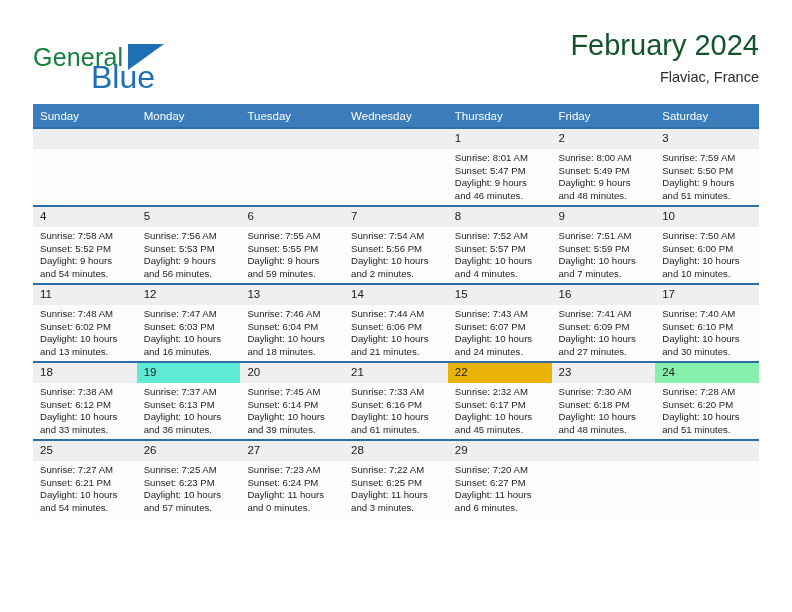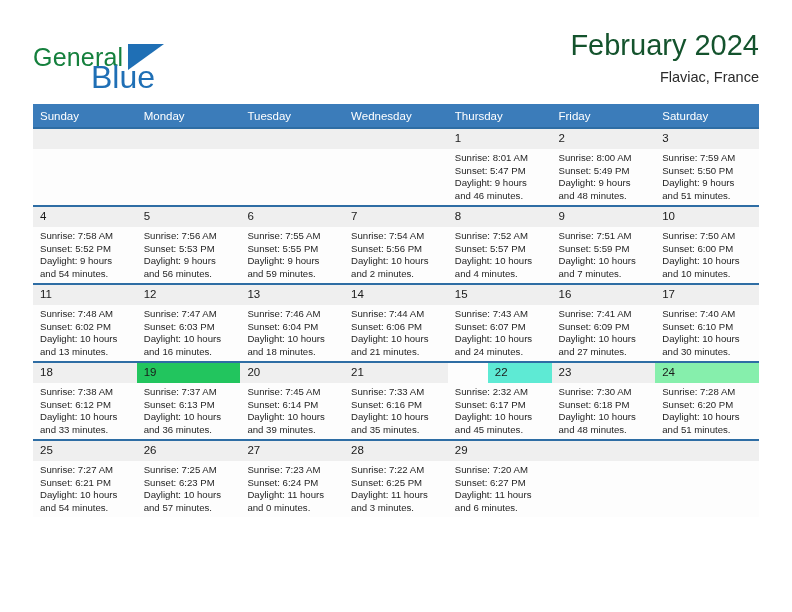--- a/index.html
+++ b/index.html
@@ -343,21 +343,21 @@
           <td class="" style="border-top-color: rgb(46, 109, 164);">
             <span class="daynum" style="background: rgb(239, 239, 239);">18</span>
             <div class="details">
               <div>Sunrise: 7:38 AM</div>
               <div>Sunset: 6:12 PM</div>
               <div>Daylight: 10 hours</div>
               <div>and 33 minutes.</div>
             </div>
           </td>
           <td class="" style="border-top-color: rgb(46, 109, 164);">
-            <span class="daynum" style="background: #22c55e;">19</span>
+            <span class="daynum" style="background: #5eead4;">19</span>
             <div class="details">
               <div>Sunrise: 7:37 AM</div>
               <div>Sunset: 6:13 PM</div>
               <div>Daylight: 10 hours</div>
               <div>and 36 minutes.</div>
             </div>
           </td>
           <td class="" style="border-top-color: rgb(46, 109, 164);">
             <span class="daynum" style="background: rgb(239, 239, 239);">20</span>
             <div class="details">
@@ -366,25 +366,25 @@
               <div>Daylight: 10 hours</div>
               <div>and 39 minutes.</div>
             </div>
           </td>
           <td class="" style="border-top-color: rgb(46, 109, 164);">
             <span class="daynum" style="background: rgb(239, 239, 239);">21</span>
             <div class="details">
               <div>Sunrise: 7:33 AM</div>
               <div>Sunset: 6:16 PM</div>
               <div>Daylight: 10 hours</div>
-              <div>and 35 minutes.</div>
-            </div>
-          </td>
-          <td class="" style="border-top-color: rgb(46, 109, 164);">
-            <span class="daynum" style="background: #5eead4; margin-left: 40px;">22</span>
+              <div>and 61 minutes.</div>
+            </div>
+          </td>
+          <td class="" style="border-top-color: rgb(46, 109, 164);">
+            <span class="daynum" style="background: #eab308;">22</span>
             <div class="details">
               <div>Sunrise: 2:32 AM</div>
               <div>Sunset: 6:17 PM</div>
               <div>Daylight: 10 hours</div>
               <div>and 45 minutes.</div>
             </div>
           </td>
           <td class="" style="border-top-color: rgb(46, 109, 164);">
             <span class="daynum" style="background: rgb(239, 239, 239);">23</span>
             <div class="details">

